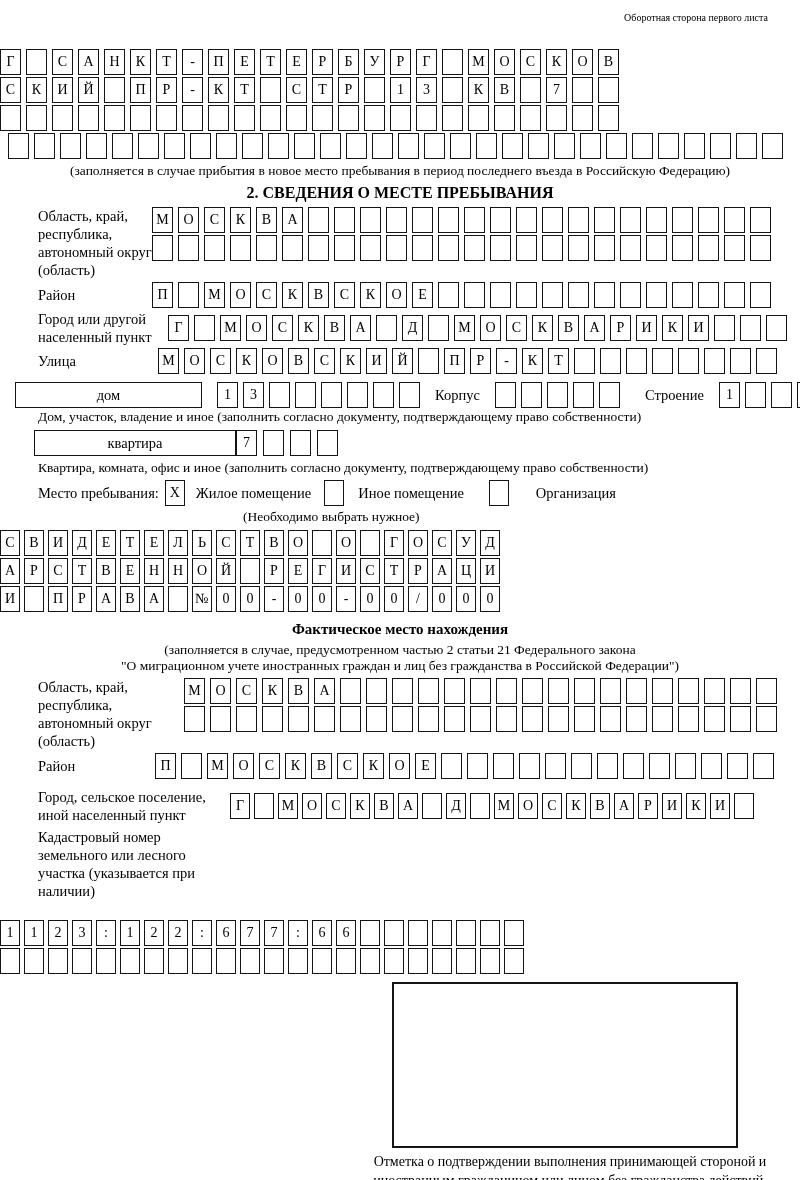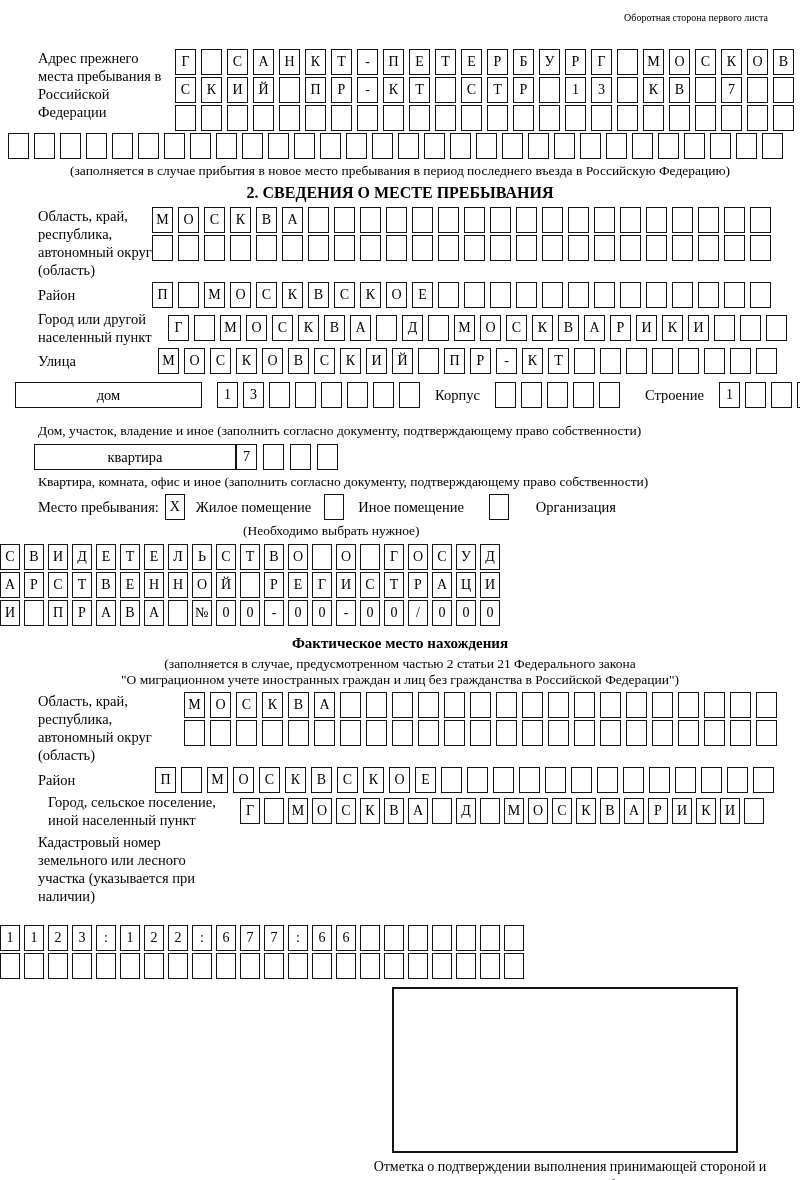--- a/index.html
+++ b/index.html
@@ -38,21 +38,20 @@
   .stamp-box{box-sizing:border-box;border:2px solid #141414;background:#fff;}
 </style>
 </head>
 <body>
 
 <div class="page">
 
   <div class="hdr-note">Оборотная сторона первого листа</div>
 
   <div class="frow" style="margin-top:26px;">
-    <div class="flabel ml38" style="width:137px;">Адрес прежнего места пребывания в Российской Федерации</div>
     <div class="gridcol">
       <div class="grid">
           <span class="cell">Г</span>
           <span class="cell"></span>
           <span class="cell">С</span>
           <span class="cell">А</span>
           <span class="cell">Н</span>
           <span class="cell">К</span>
           <span class="cell">Т</span>
           <span class="cell">-</span>
@@ -332,21 +331,21 @@
         <span class="cell"></span>
       </div>
     <span style="margin-left:10px;">Строение</span>
     <div class="grid">
         <span class="cell">1</span>
         <span class="cell"></span>
         <span class="cell"></span>
         <span class="cell"></span>
       </div>
   </div>
-  <div class="caption ml38" style="margin-top:15px;">Дом, участок, владение и иное (заполнить согласно документу, подтверждающему право собственности)</div>
+  <div class="caption ml38" style="margin-top:1px;">Дом, участок, владение и иное (заполнить согласно документу, подтверждающему право собственности)</div>
 
   <div class="house-row" style="margin-top:5px;margin-left:34px;">
     <div class="labelbox" style="width:202px;">квартира</div>
     <div class="grid" style="gap:6px;">
         <span class="cell">7</span>
         <span class="cell"></span>
         <span class="cell"></span>
         <span class="cell"></span>
       </div>
   </div>
@@ -520,21 +519,21 @@
         <span class="cell"></span>
         <span class="cell"></span>
         <span class="cell"></span>
         <span class="cell"></span>
         <span class="cell"></span>
         <span class="cell"></span>
         <span class="cell"></span>
       </div>
   </div>
 
-  <div class="frow" style="margin-top:0;align-items:center;padding-left:10px;">
+  <div class="frow" style="margin-top:9px;align-items:center;">
     <div class="flabel ml38" style="width:192px;">Город, сельское поселение, иной населенный пункт</div>
     <div class="grid sm">
         <span class="cell">Г</span>
         <span class="cell"></span>
         <span class="cell">М</span>
         <span class="cell">О</span>
         <span class="cell">С</span>
         <span class="cell">К</span>
         <span class="cell">В</span>
         <span class="cell">А</span>

